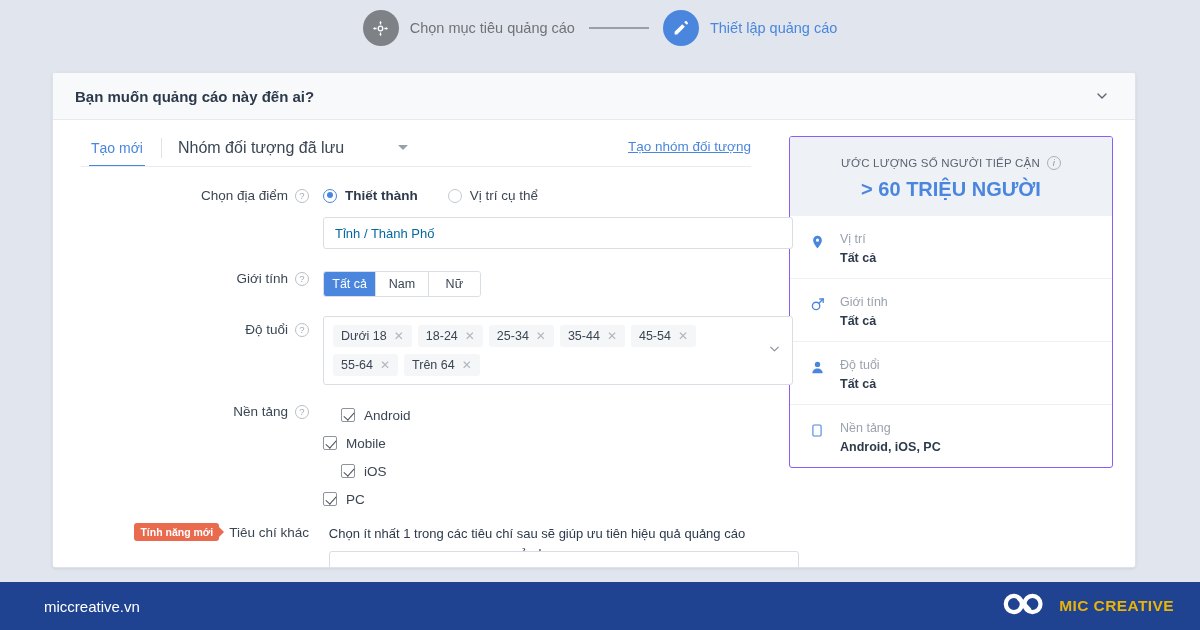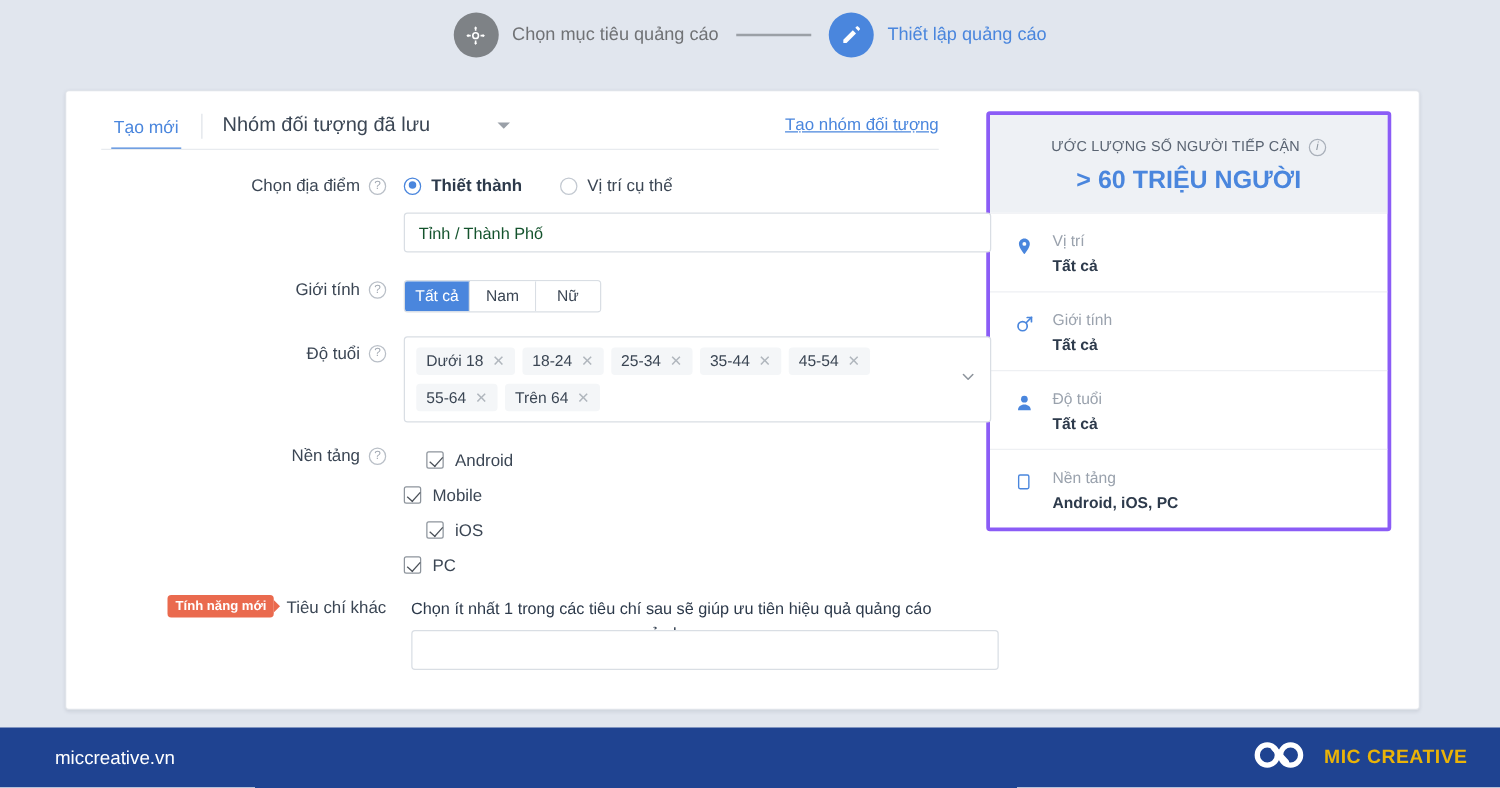--- a/index.html
+++ b/index.html
@@ -98,21 +98,21 @@
   }
   .radio.on { border-color: #4a86dd; }
   .radio.on::after {
     content: ""; position: absolute; left: 2.5px; top: 2.5px;
     width: 6px; height: 6px; border-radius: 50%; background: #4a86dd;
   }
 
   .text-input {
     width: 470px; height: 32px; border: 1px solid #d9dee4; border-radius: 3px;
     background: #fff; display: flex; align-items: center; padding: 0 11px;
-    font-size: 13px; color: #14532d;
+    font-size: 13px; color: #0369a1;
   }
 
   
   .seg { display: flex; border: 1px solid #d9dee4; border-radius: 3px; overflow: hidden; width: 158px; height: 26px; }
   .seg-btn {
     flex: 1; display: flex; align-items: center; justify-content: center;
     font-size: 12.5px; color: #3b4654; border-right: 1px solid #d9dee4;
     background: #fff;
   }
   .seg-btn:last-child { border-right: none; }
@@ -166,21 +166,21 @@
   .crit-label-text { font-size: 13.5px; color: #3b4654; white-space: nowrap; }
   .crit-desc { flex: 1; font-size: 13px; color: #2d3a4b; line-height: 1.55; padding-top: 1px; }
   .bottom-input {
     position: absolute; left: 276px; top: 431px; width: 470px; height: 32px;
     border: 1px solid #d9dee4; border-radius: 3px; background: #fff;
   }
 
   
   .side-col { width: 362px; padding: 16px 22px 0 14px; }
   .side-panel {
-    border: 3px solid #8b5cf6; border-radius: 3px; overflow: hidden; background: #fff;
+    border: 1px solid #8b5cf6; border-radius: 3px; overflow: hidden; background: #fff;
   }
   .side-head {
     background: #eef1f5; padding: 16px 10px 14px 10px; text-align: center;
   }
   .side-head-title {
     font-size: 11.5px; color: #5a6472; letter-spacing: .2px;
     display: inline-flex; align-items: center; gap: 7px; justify-content: center;
   }
   .info-i {
     width: 14px; height: 14px; border-radius: 50%; border: 1px solid #a9b0ba;
@@ -234,20 +234,28 @@
           <path d="M3.5 17.1 L3.5 20.5 L6.9 20.5 L17.1 10.3 L13.7 6.9 Z"></path>
           <path d="M19.7 7.7 L20.9 6.5 C21.5 5.9 21.5 5.1 20.9 4.5 L19.5 3.1 C18.9 2.5 18.1 2.5 17.5 3.1 L16.3 4.3 Z"></path>
         </svg>
       </div>
       <span class="step-label active">Thiết lập quảng cáo</span>
     </div>
   </div>
 
   <div class="card">
 
+    <div class="card-header">
+      <h1>Bạn muốn quảng cáo này đến ai?</h1>
+      <div class="chev-collapse">
+        <svg width="16" height="16" viewBox="0 0 24 24" fill="none" stroke="#5a6472" stroke-width="2" stroke-linecap="round" stroke-linejoin="round">
+          <polyline points="6 9 12 15 18 9"></polyline>
+        </svg>
+      </div>
+    </div>
 
     <div class="card-body">
 
       <div class="form-col">
 
         <div class="tabs-row">
           <div class="tab">Tạo mới</div>
           <div class="tab-divider"></div>
           <div class="saved-select">
             <span class="sel-text">Nhóm đối tượng đã lưu</span>

